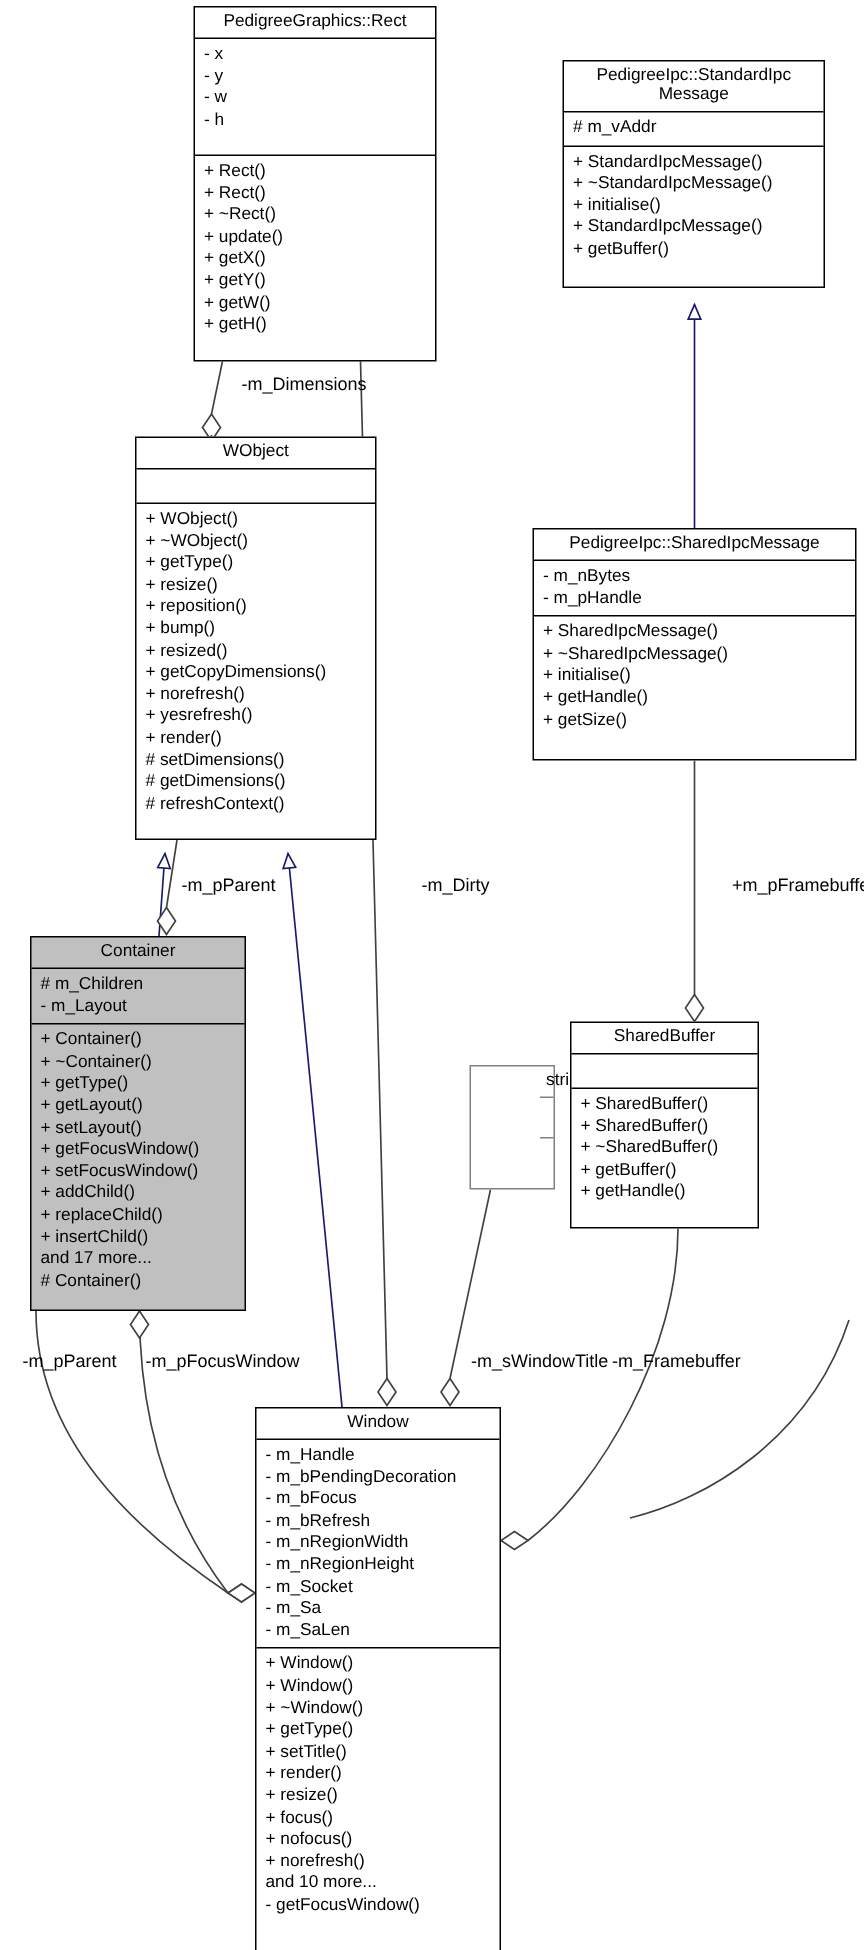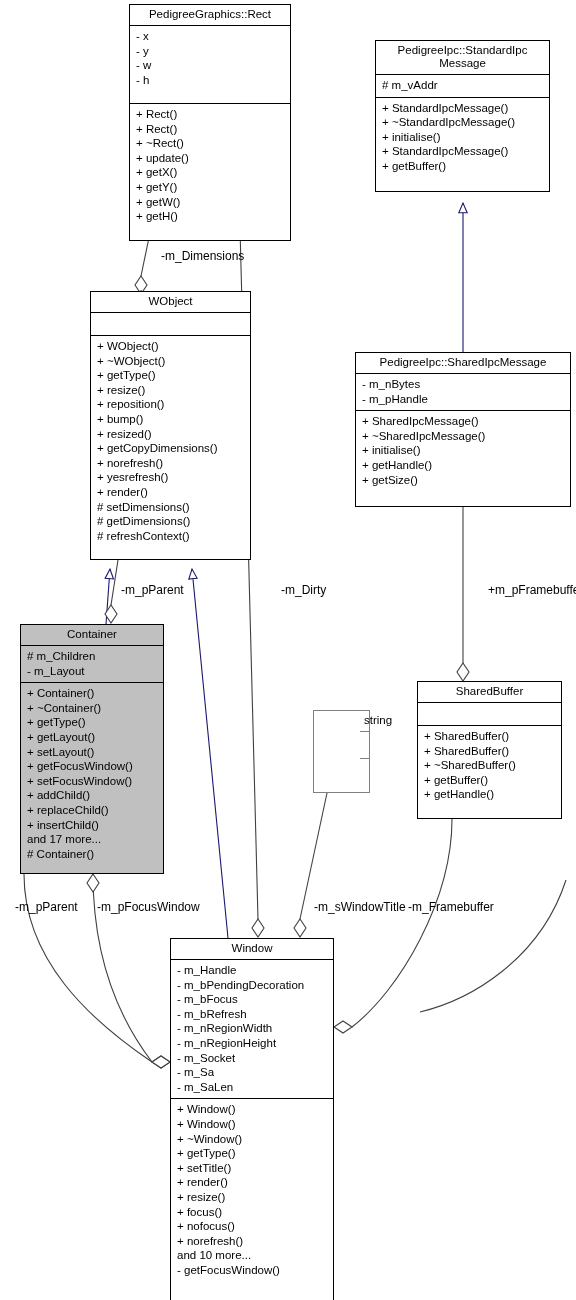--- a/index.html
+++ b/index.html
@@ -250,21 +250,21 @@
   </div>
 
   <div class="umlbox faint" style="left:313px; top:710px; width:57px; height:83px;">
     <div class="uml-title">string</div>
     <div class="uml-sep"></div>
     <div class="uml-compartment empty" style="height:26px;"></div>
     <div class="uml-sep"></div>
     <div class="uml-compartment empty" style="height:26px;"></div>
   </div>
 
-  <div class="umlbox" style="left:417px; top:681px; width:145px; height:138px;">
+  <div class="umlbox" style="left:380px; top:681px; width:126px; height:138px;">
     <div class="uml-title">SharedBuffer</div>
     <div class="uml-sep"></div>
     <div class="uml-compartment empty"></div>
     <div class="uml-sep"></div>
     <div class="uml-compartment">
       <div class="uml-row">+ SharedBuffer()</div>
       <div class="uml-row">+ SharedBuffer()</div>
       <div class="uml-row">+ ~SharedBuffer()</div>
       <div class="uml-row">+ getBuffer()</div>
       <div class="uml-row">+ getHandle()</div>

